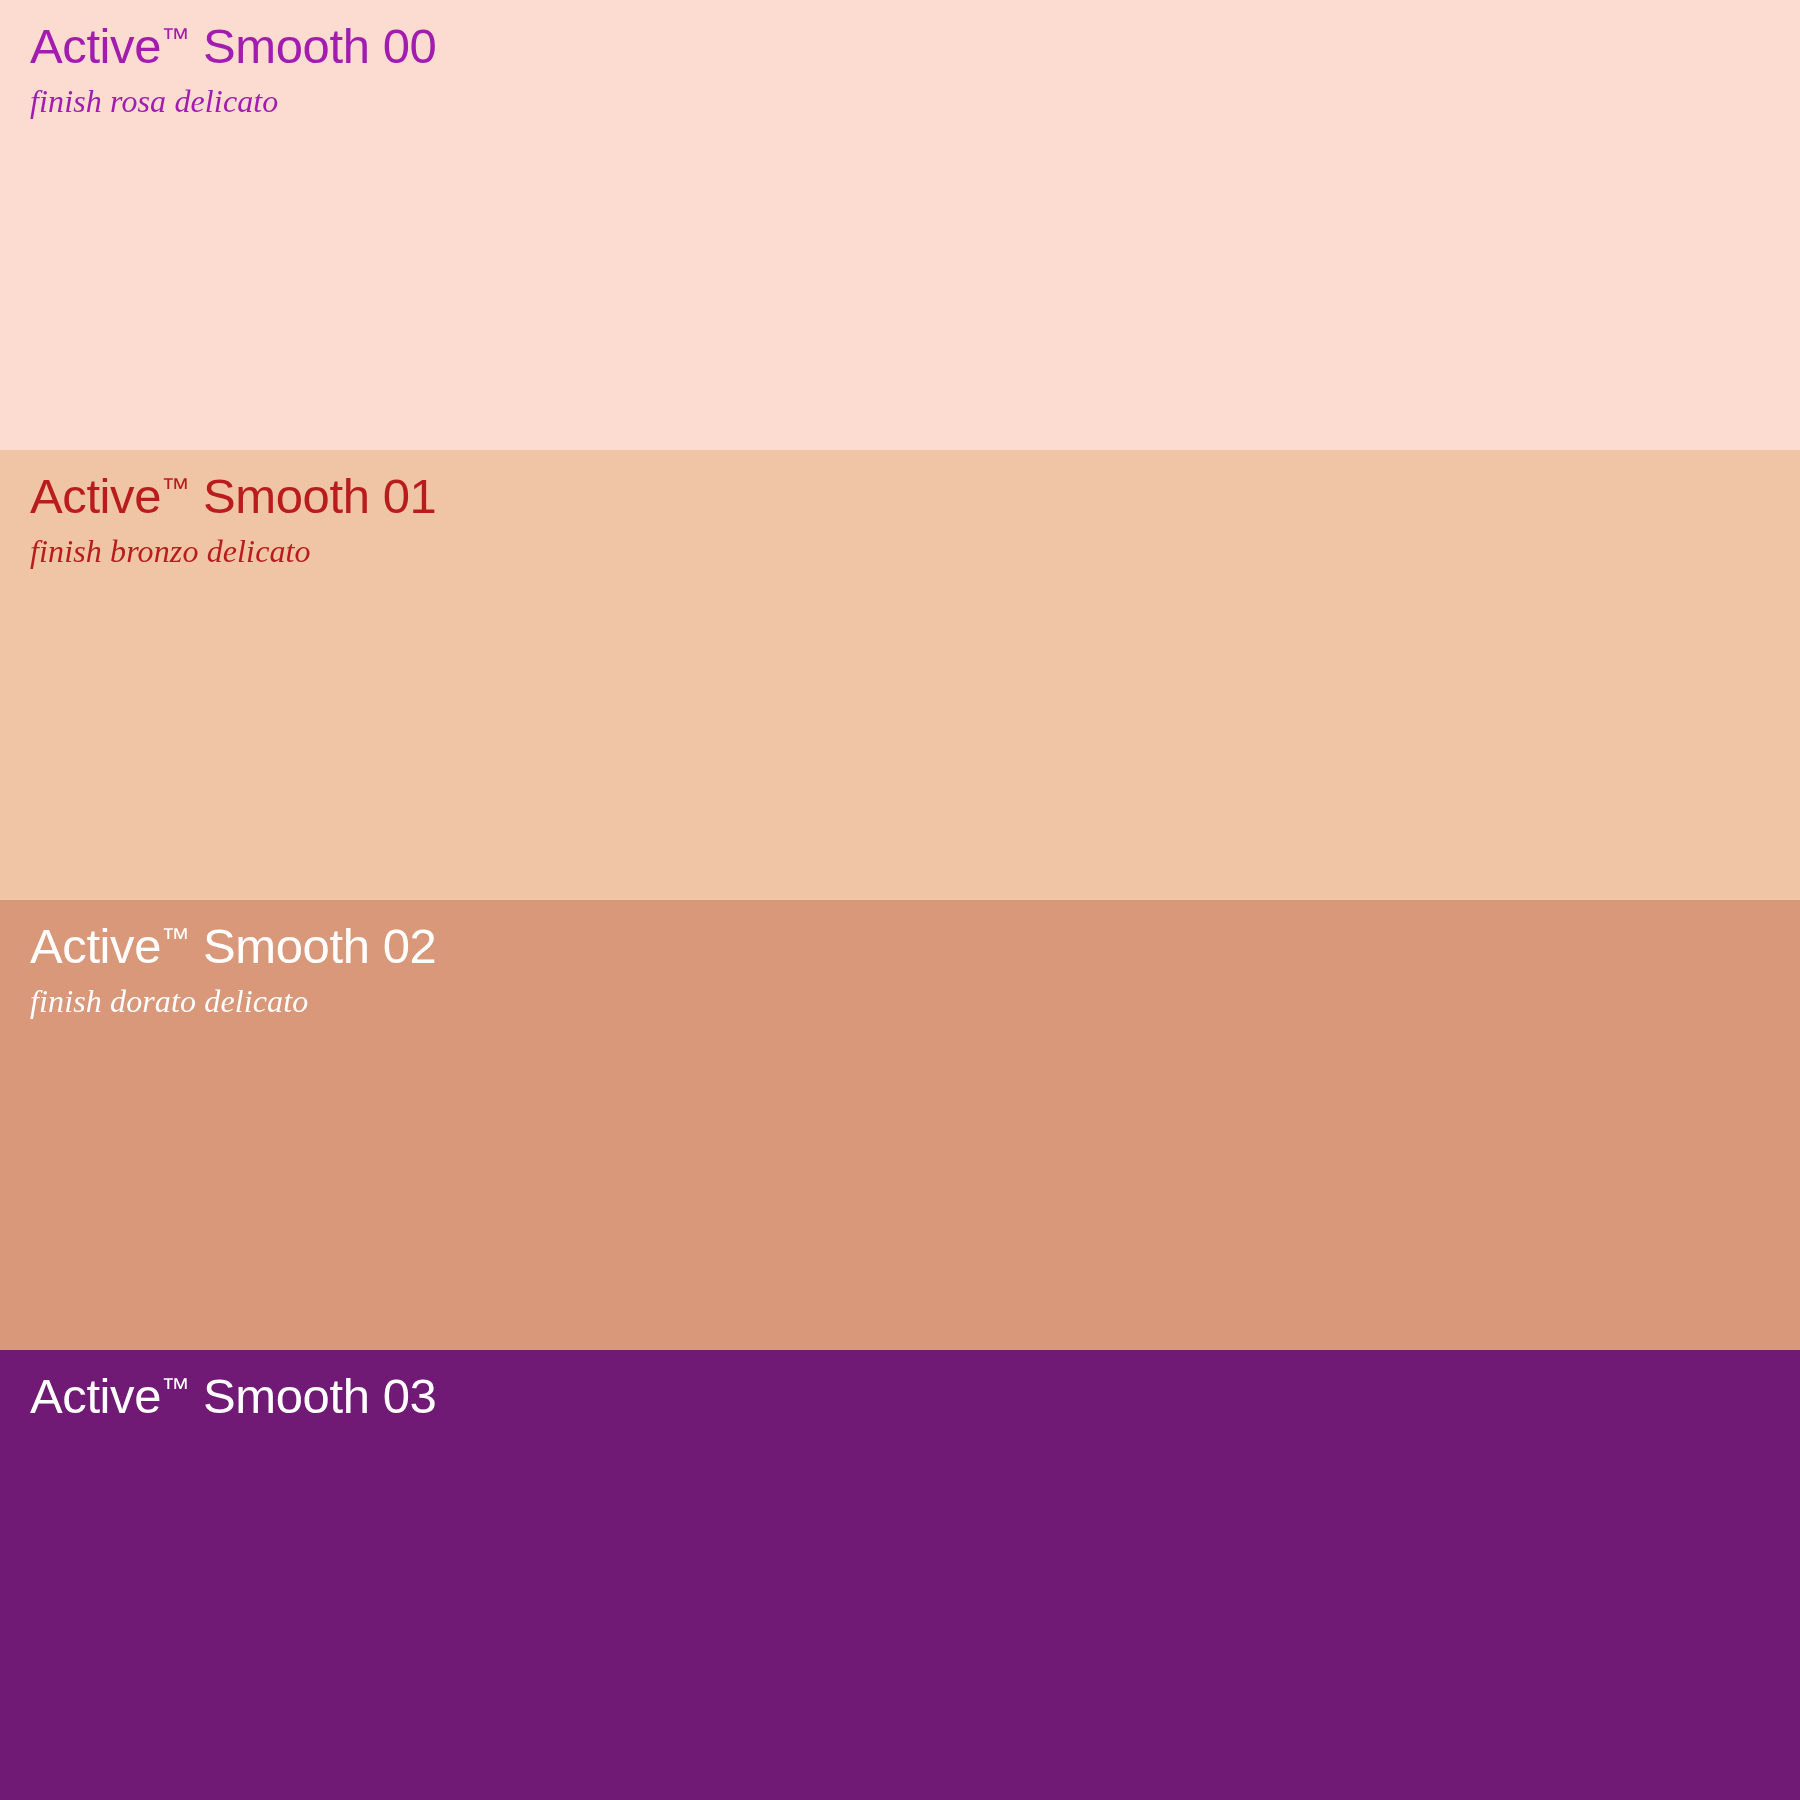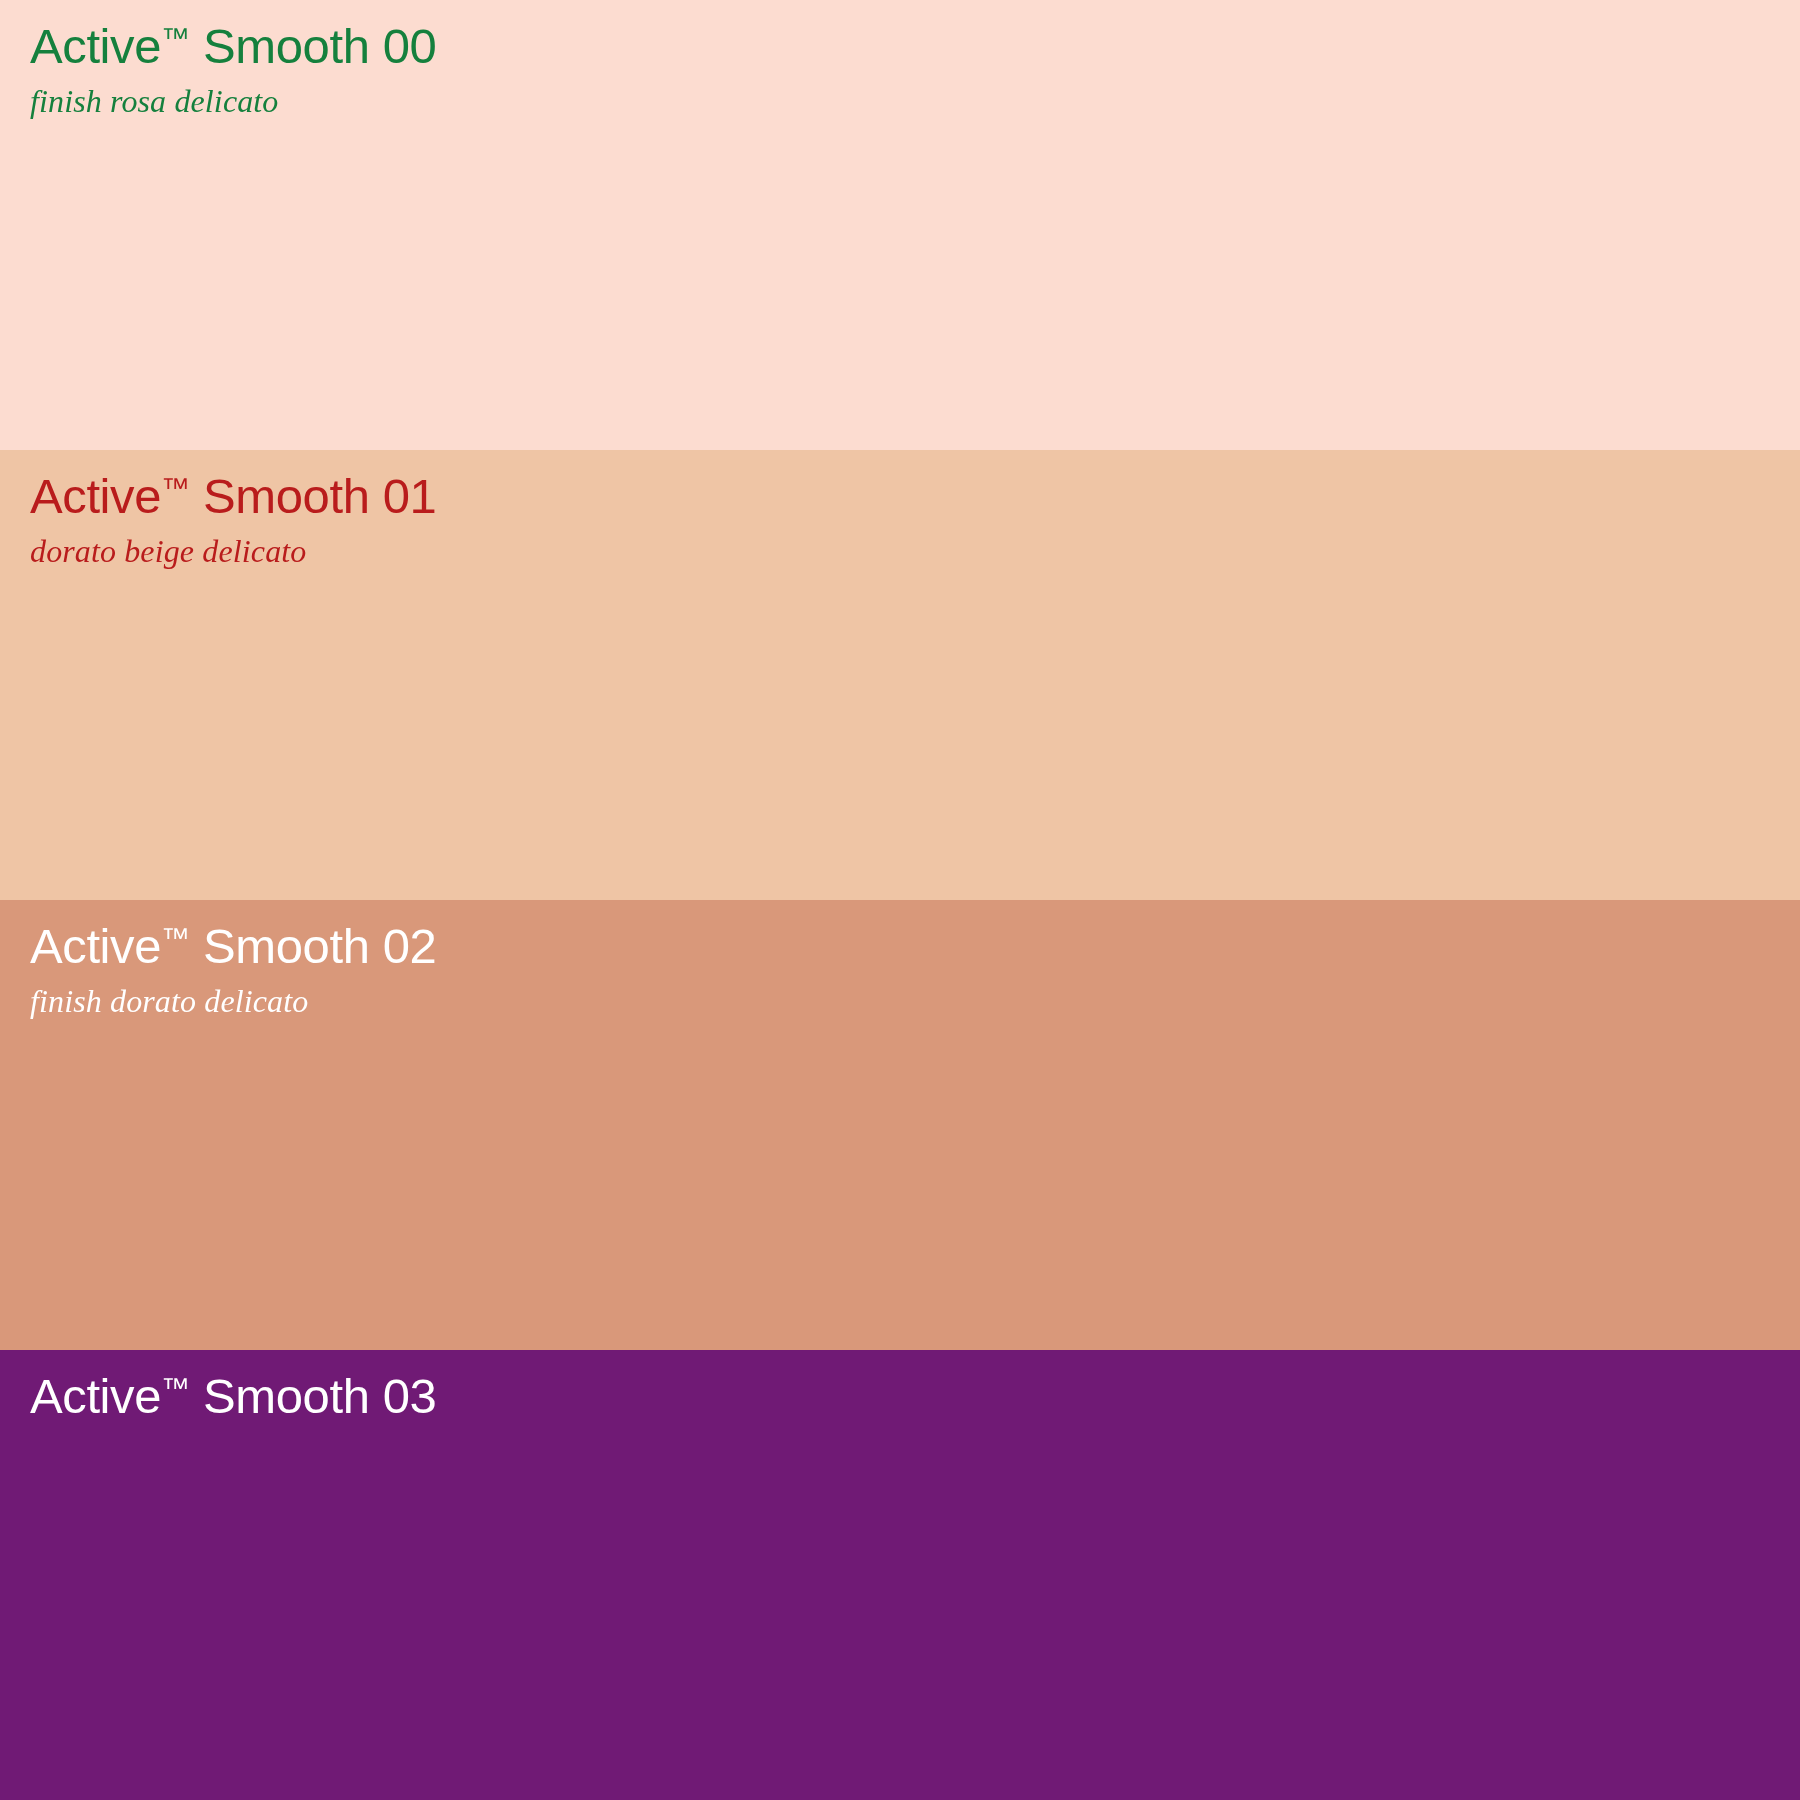--- a/index.html
+++ b/index.html
@@ -54,31 +54,31 @@
     font-size: 0.58em;
     vertical-align: 0.52em;
     letter-spacing: 0.01em;
   }
 </style>
 </head>
 <body>
 
 <div id="swatch-board">
 
-  <section class="shade-band" style="background-color: rgb(252, 220, 208); color: #15803d;">
+  <section class="shade-band" style="background-color: rgb(252, 220, 208); color: #a21caf;">
     <div class="band-label-block">
       <h2 class="shade-name"><span>Active</span><span class="tm">™</span><span> Smooth 00</span></h2>
       <p class="shade-finish">finish rosa delicato</p>
     </div>
   </section>
 
   <section class="shade-band" style="background-color: rgb(239, 197, 165); color: #b91c1c;">
     <div class="band-label-block">
       <h2 class="shade-name"><span>Active</span><span class="tm">™</span><span> Smooth 01</span></h2>
-      <p class="shade-finish">dorato beige delicato</p>
+      <p class="shade-finish">finish bronzo delicato</p>
     </div>
   </section>
 
   <section class="shade-band" style="background-color: rgb(217, 152, 122); color: rgb(255, 255, 255);">
     <div class="band-label-block">
       <h2 class="shade-name"><span>Active</span><span class="tm">™</span><span> Smooth 02</span></h2>
       <p class="shade-finish">finish dorato delicato</p>
     </div>
   </section>
 

